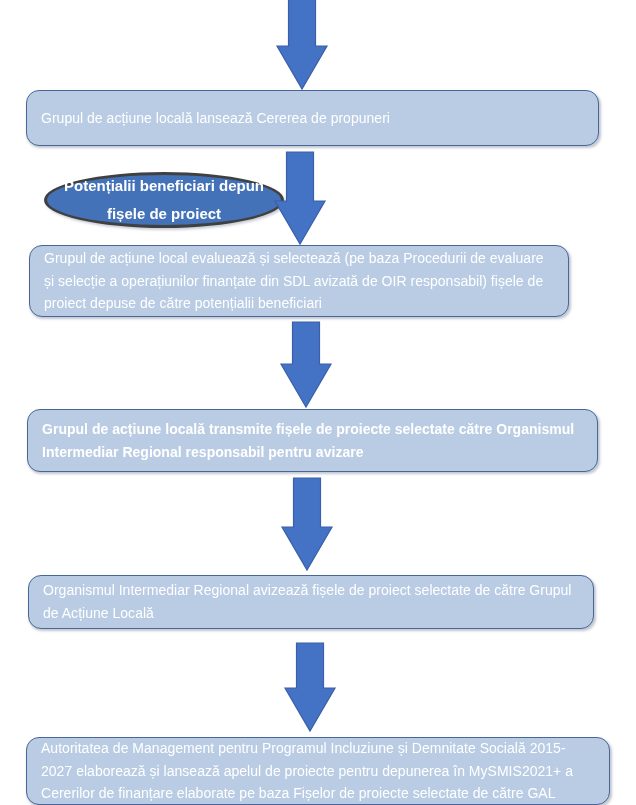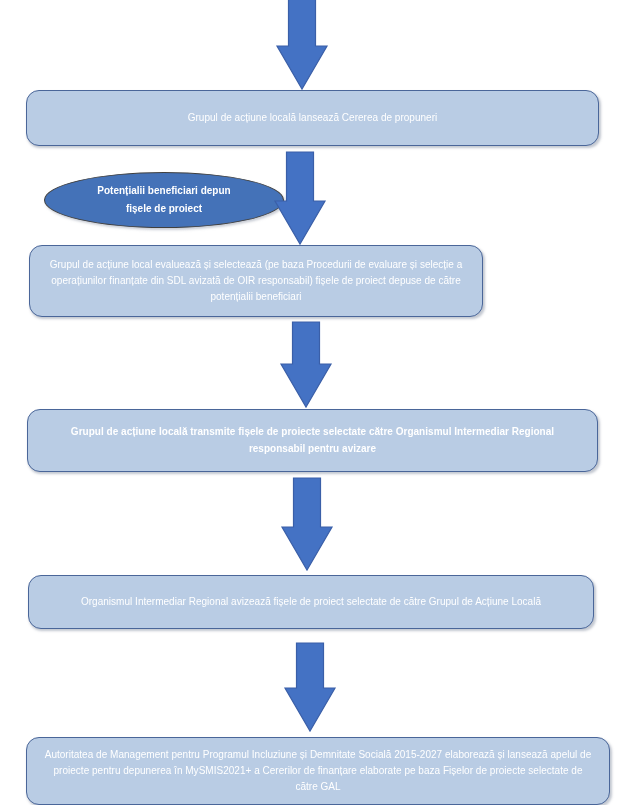--- a/index.html
+++ b/index.html
@@ -26,48 +26,47 @@
   
   .node-box {
     position: absolute;
     box-sizing: border-box;
     background: #b9cce4;
     border: 1.6px solid #4a6699;
     border-radius: 13px;
     display: flex;
     align-items: center;
     justify-content: center;
-    text-align: center;
     color: #ffffff;
-    font-size: 10px;
+    font-size: 14px;
     line-height: 1.62;
     letter-spacing: 0.02px;
     padding: 2px 14px;
     box-shadow: 1.5px 2px 2.5px rgba(120,130,150,0.45);
     z-index: 3;
   }
   .node-box .txt {
     display: block;
     width: 100%;
     white-space: pre-line;
   }
 
   
   .node-ellipse {
     position: absolute;
     box-sizing: border-box;
     background: #4472b8;
-    border: 1px solid #404040;
+    border: 3px solid #404040;
     border-radius: 50%;
     display: flex;
     align-items: center;
     justify-content: flex-start;
     text-align: center;
     color: #ffffff;
-    font-size: 10px;
+    font-size: 15px;
     font-weight: bold;
     line-height: 1.85;
     box-shadow: 1.5px 2px 2.5px rgba(120,130,150,0.4);
     z-index: 2;
   }
   .node-ellipse .txt {
     display: block;
     width: 100%;
     white-space: pre-line;
   }
@@ -108,21 +107,21 @@
         <polygon points="11.5,0 38.5,0 38.5,45 50,45 25,88 0,45 11.5,45" fill="#4472c4" stroke="#3a5fa8" stroke-width="1.2" stroke-linejoin="miter"></polygon>
       </svg>
     </div>
     <div class="node-box" style="left: 26px; top: 90px; width: 573px; height: 56px;">
       <span class="txt">Grupul de acțiune locală lansează Cererea de propuneri</span>
     </div>
     <div class="node-ellipse" style="left: 44px; top: 172px; width: 240px; height: 56px;">
       <span class="txt">Potențialii beneficiari depun
 fișele de proiect</span>
     </div>
-    <div class="node-box" style="left: 29px; top: 245px; width: 454px; height: 72px;">
+    <div class="node-box" style="left: 29px; top: 245px; width: 540px; height: 72px;">
       <span class="txt">Grupul de acțiune local evaluează și selectează (pe baza Procedurii de evaluare și selecție a operațiunilor finanțate din SDL avizată de OIR responsabil) fișele de proiect depuse de către potențialii beneficiari</span>
     </div>
     <div class="node-box" style="left: 27px; top: 409px; width: 571px; height: 63px; font-weight: bold;">
       <span class="txt">Grupul de acțiune locală transmite fișele de proiecte selectate către Organismul Intermediar Regional responsabil pentru avizare</span>
     </div>
     <div class="node-box" style="left: 28px; top: 575px; width: 566px; height: 54px;">
       <span class="txt">Organismul Intermediar Regional avizează fișele de proiect selectate de către Grupul de Acțiune Locală</span>
     </div>
     <div class="node-box" style="left: 26px; top: 737px; width: 584px; height: 68px;">
       <span class="txt">Autoritatea de Management pentru Programul Incluziune și Demnitate Socială 2015-2027 elaborează și lansează apelul de proiecte pentru depunerea în MySMIS2021+ a Cererilor de finanțare elaborate pe baza Fișelor de proiecte selectate de către GAL</span>

